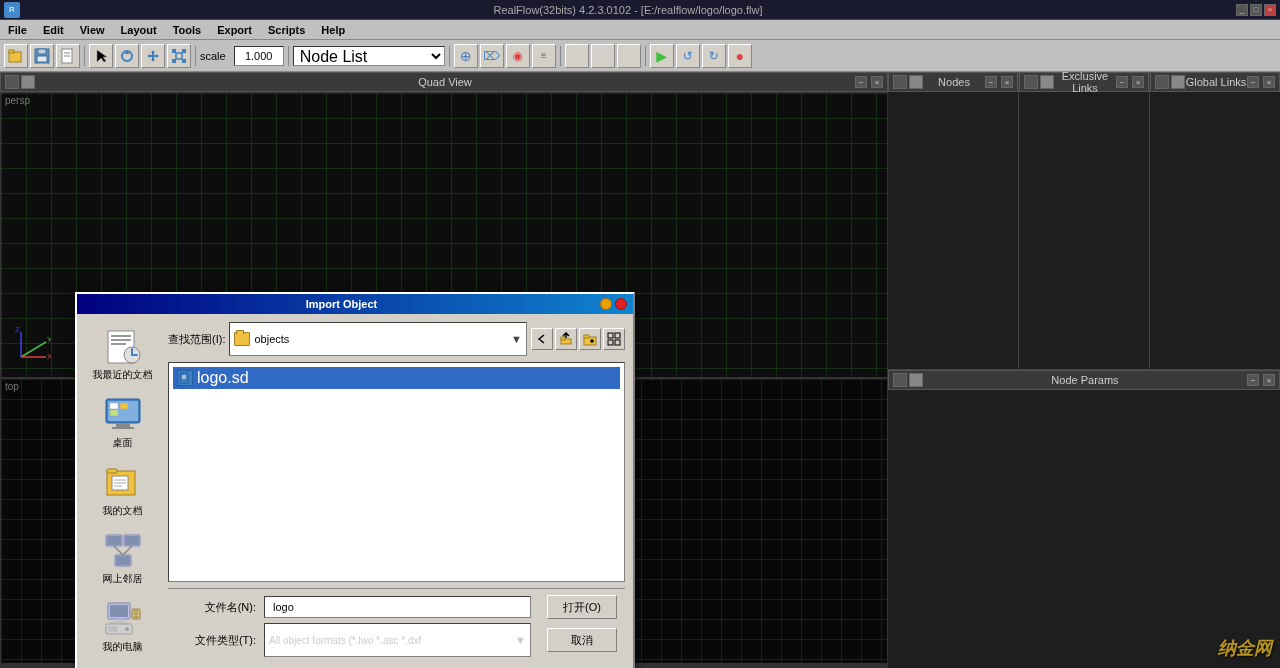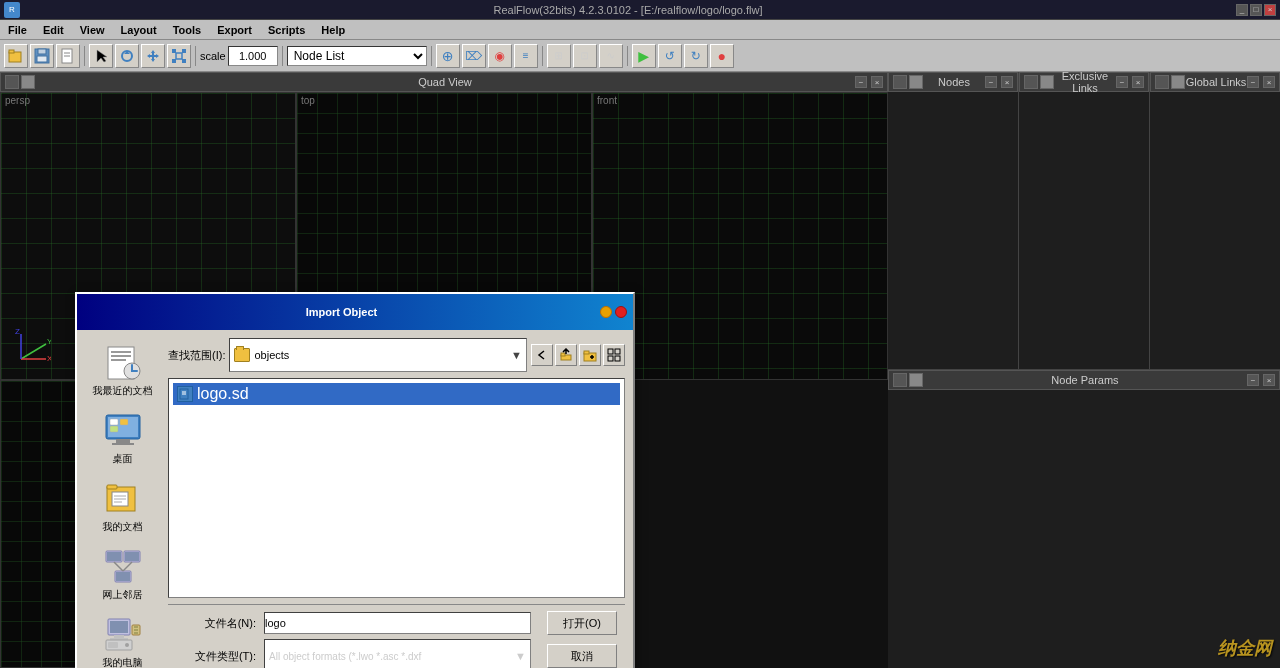--- a/index.html
+++ b/index.html
@@ -80,22 +80,22 @@
       border: 1px inset #888;
       height: 20px;
       width: 50px;
       text-align: center;
       font-size: 11px;
     }
     .toolbar-dropdown {
       background: #fff;
       border: 1px inset #888;
       height: 20px;
-      width: 140px;
-      font-size: 12px;
+      width: 152px;
+      font-size: 16px;
       padding: 0 2px;
     }
 
     
     #main-area {
       display: flex;
       height: calc(668px - 72px);
     }
 
     
@@ -130,21 +130,21 @@
       font-size: 8px;
       cursor: pointer;
       background: #555;
       color: #ccc;
     }
 
     
     #quad-viewport {
       flex: 1;
       display: grid;
-      grid-template-columns: 1fr 1fr 1fr;
+      grid-template-columns: 1fr;
       grid-template-rows: 1fr 1fr;
       background: #111;
     }
     .viewport {
       border: 1px solid #333;
       position: relative;
       overflow: hidden;
       background: #0a0a0a;
     }
     .viewport-label {
@@ -221,21 +221,21 @@
       box-shadow: 2px 2px 8px rgba(0,0,0,0.5);
       z-index: 100;
     }
     #dialog-titlebar {
       background: linear-gradient(to right, #000080, #1084d0);
       color: #fff;
       padding: 2px 6px;
       display: flex;
       align-items: center;
       justify-content: space-between;
-      height: 36px;
+      height: 20px;
       font-size: 11px;
     }
     #dialog-titlebar .dialog-title { font-weight: bold; flex: 1; text-align: center; }
     .btn-yellow {
       background: #e8a000;
       border-radius: 50%;
       width: 12px;
       height: 12px;
       border: 1px solid #c07000;
     }
@@ -407,21 +407,21 @@
       font-size: 11px;
       color: #000;
     }
     .dialog-input {
       flex: 1;
       height: 22px;
       background: #fff;
       border: 1px solid #808080;
       border-top-color: #404040;
       border-left-color: #404040;
-      padding: 0 0;
+      padding: 0 8px;
       font-size: 11px;
     }
     .dialog-select {
       flex: 1;
       height: 34px;
       background: #fff;
       border: 1px solid #808080;
       border-top-color: #404040;
       border-left-color: #404040;
       padding: 0 4px;
@@ -541,21 +541,21 @@
   <div class="toolbar-btn">
     <svg width="16" height="16" viewBox="0 0 16 16">
         <rect x="5" y="5" width="6" height="6" fill="none" stroke="#4080c0" stroke-width="1.5"></rect>
         <rect x="1" y="1" width="4" height="4" fill="#4080c0"></rect>
         <rect x="11" y="1" width="4" height="4" fill="#4080c0"></rect>
         <rect x="1" y="11" width="4" height="4" fill="#4080c0"></rect>
         <rect x="11" y="11" width="4" height="4" fill="#4080c0"></rect>
       </svg>
   </div>
   <div class="toolbar-sep"></div>
-  <span style="color:#000;font-size:11px;margin-right:0;">scale</span>
+  <span style="color:#000;font-size:11px;margin-right:6px;">scale</span>
   <input class="toolbar-input" value="1.000" readonly="" style="">
   <div class="toolbar-sep"></div>
   <select class="toolbar-dropdown">
     <option>Node List</option>
   </select>
   <div class="toolbar-sep"></div>
 
   <div class="toolbar-btn" style="font-size:14px;color:#4080c0;">⊕</div>
   <div class="toolbar-btn" style="font-size:12px;color:#4080c0;">⌦</div>
   <div class="toolbar-btn" style="font-size:12px;color:#e04040;">◉</div>

